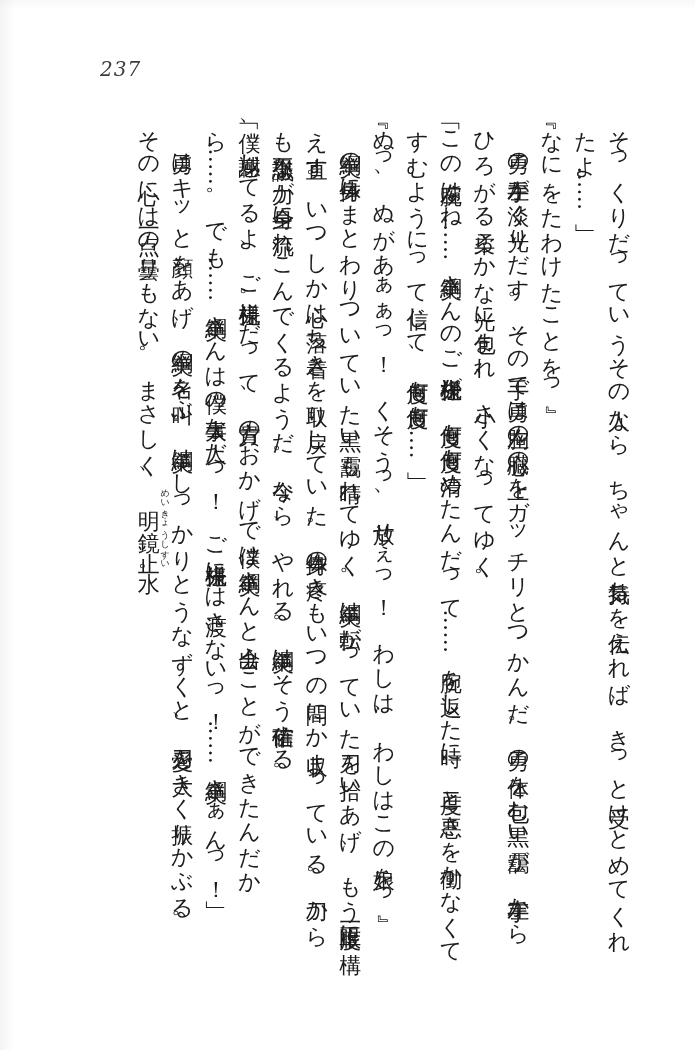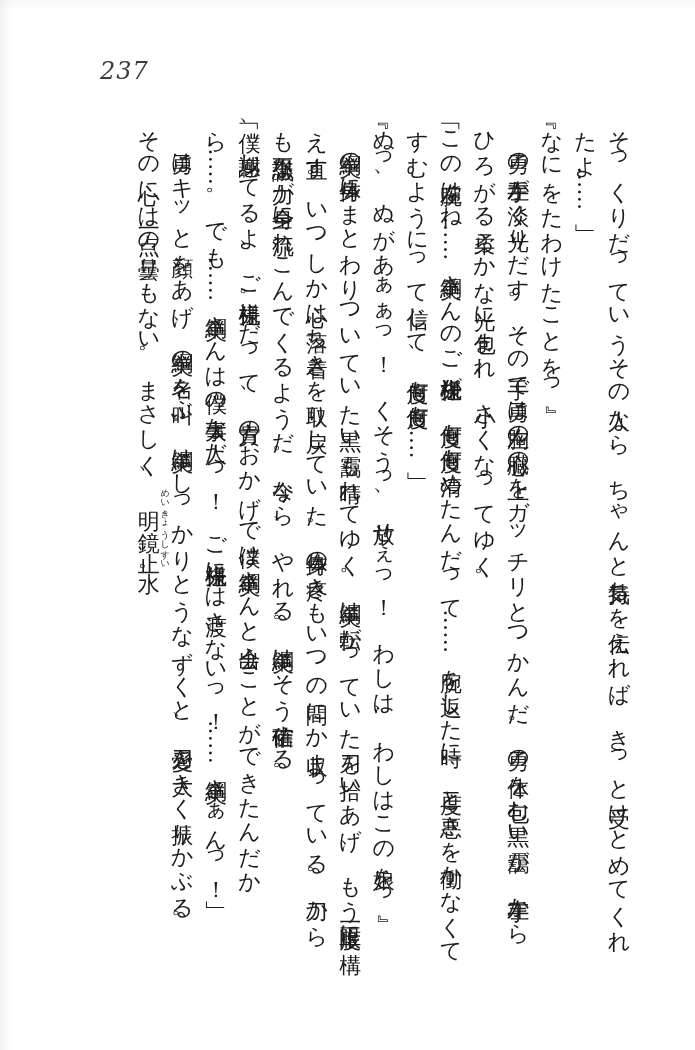--- a/index.html
+++ b/index.html
@@ -20,21 +20,21 @@
     inset: 0;
     background:
       linear-gradient(to right, rgba(120,120,120,0.08), rgba(0,0,0,0) 14px),
       linear-gradient(to bottom, rgba(120,120,120,0.05), rgba(0,0,0,0) 10px),
       #ffffff;
   }
   .page-number {
     position: absolute;
     left: 100px;
     top: 57px;
-    font-size: 24px;
+    font-size: 20px;
     font-style: italic;
     color: #3c3c3c;
     letter-spacing: 1px;
     font-family: "DejaVu Serif", "Liberation Serif", serif;
   }
   .text-block {
     position: absolute;
     top: 116px;
     right: 59px;
     height: 836px;

